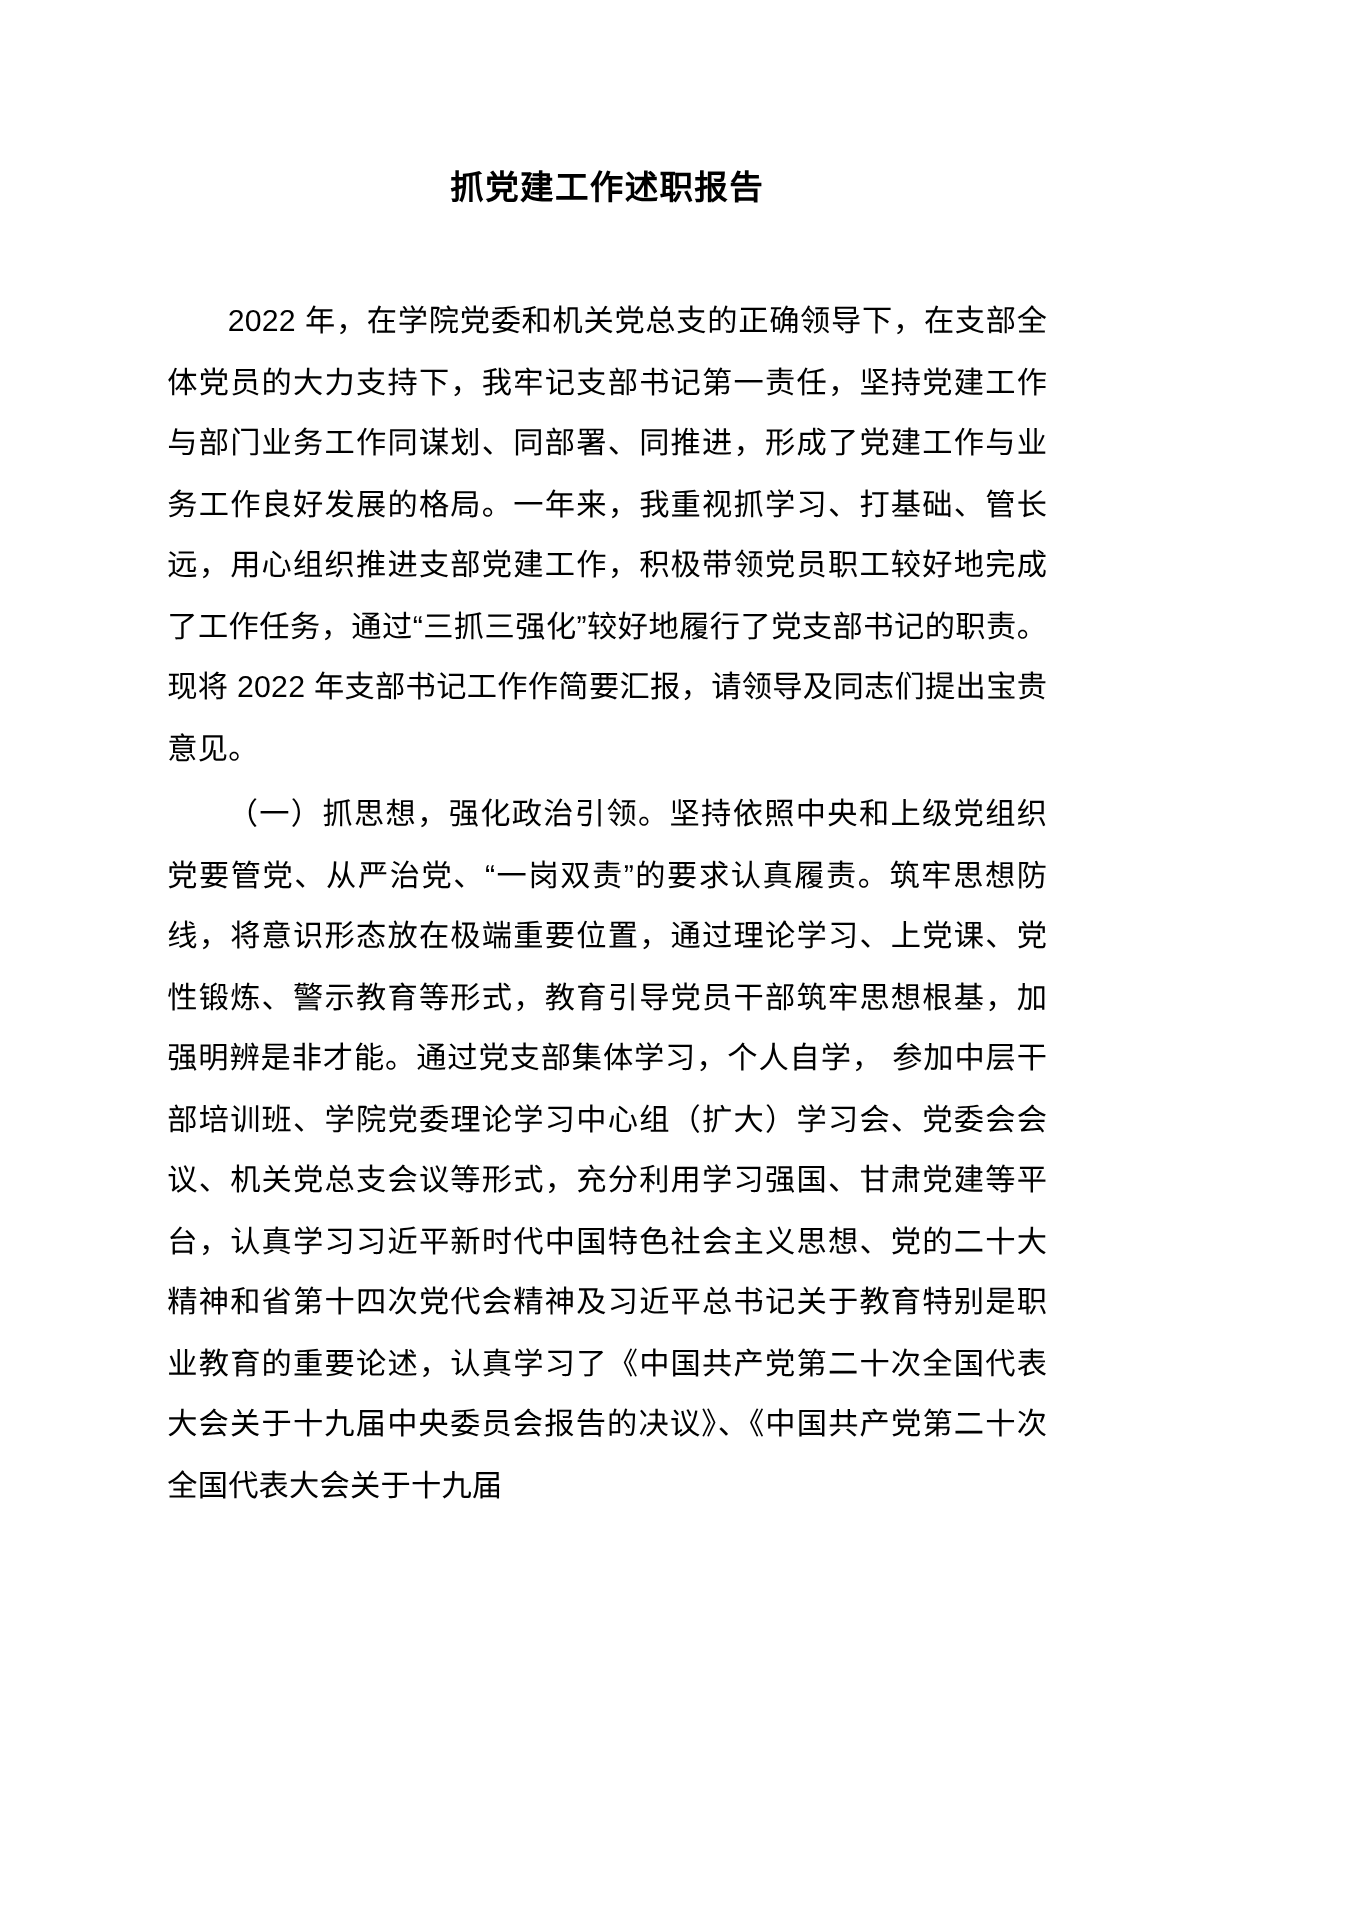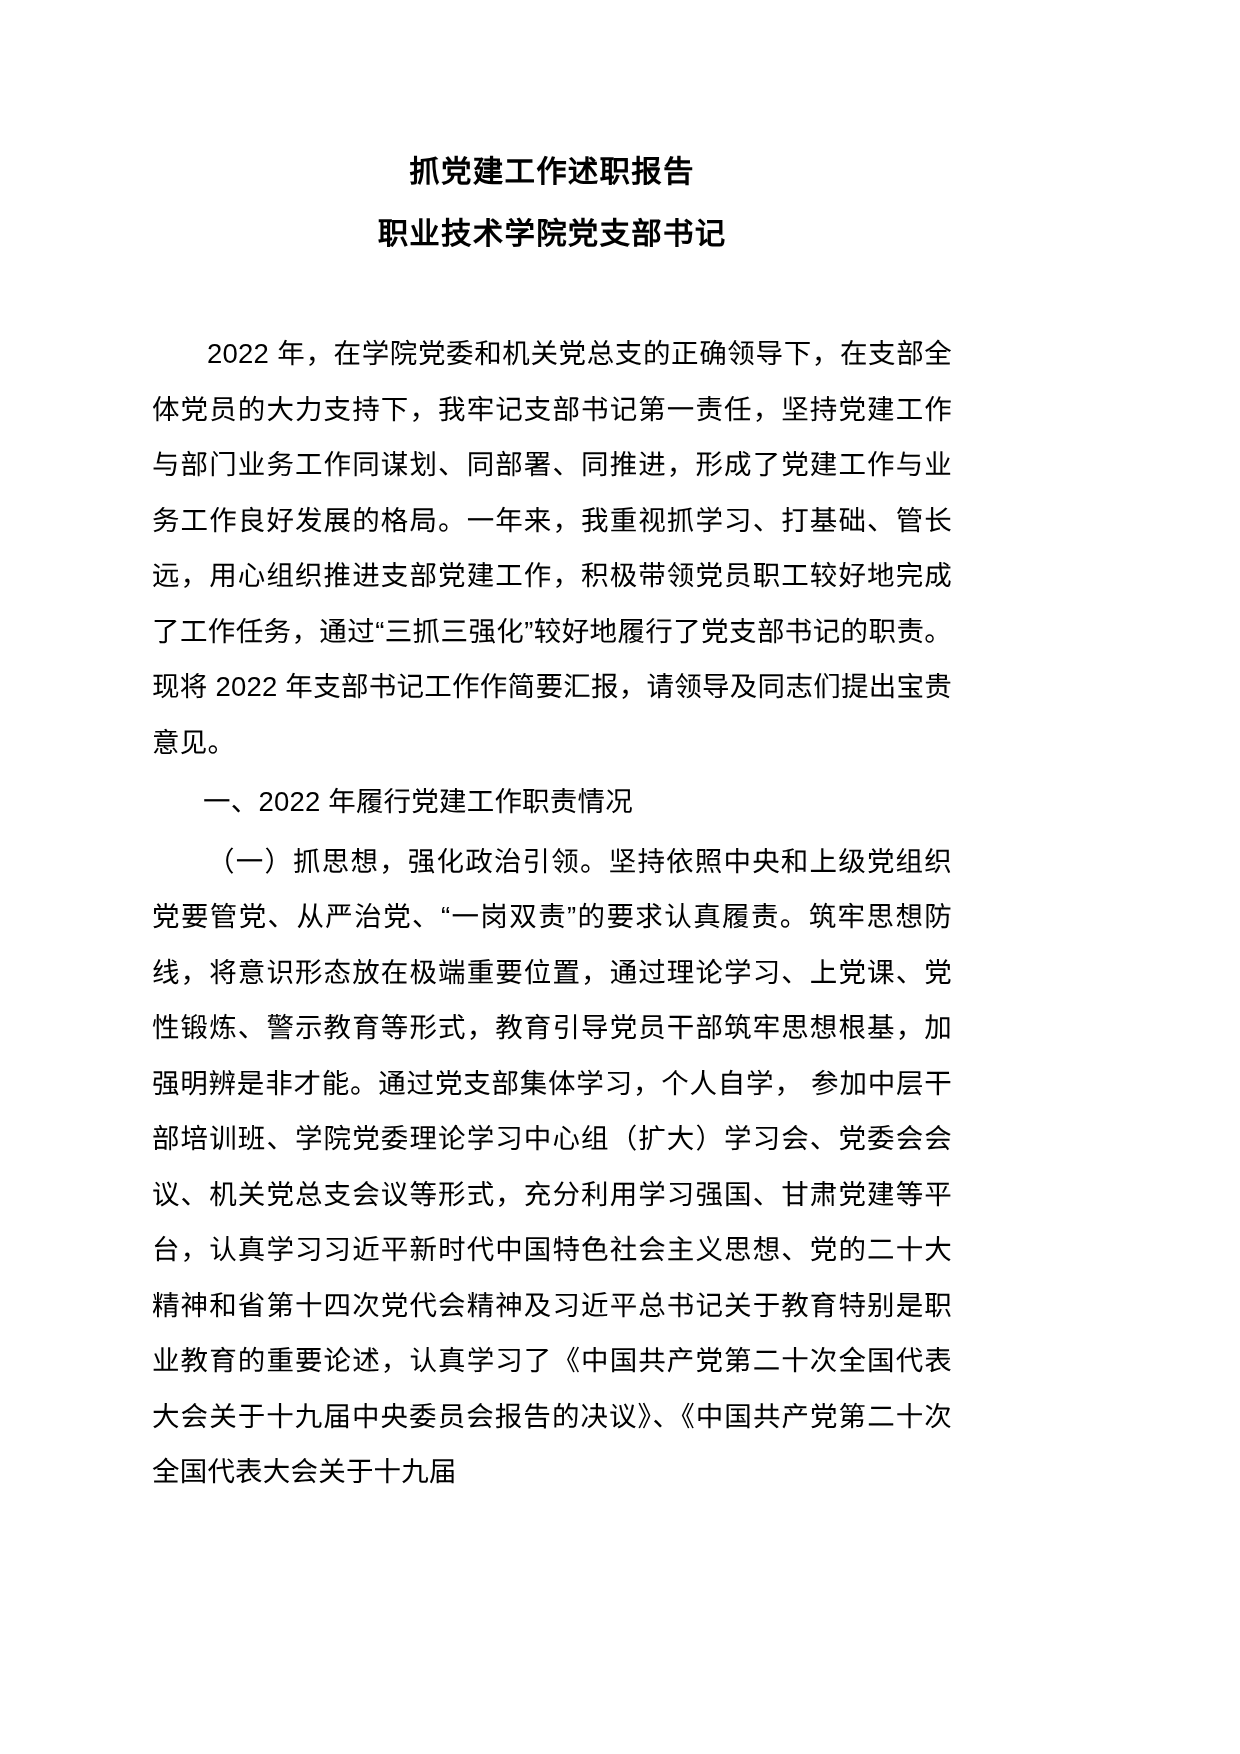--- a/index.html
+++ b/index.html
@@ -67,25 +67,23 @@
   }
 </style>
 </head>
 <body>
 
 <div class="page">
   <div class="content">
 
     <div class="title-block">
       <div class="doc-title-line">抓党建工作述职报告</div>
-      <div class="doc-title-line">职业技术学院党支部书记</div>
     </div>
 
     <div class="body-block">
       <p class="para">2022 年，在学院党委和机关党总支的正确领导下，在支部全体党员的大力支持下，我牢记支部书记第一责任，坚持党建工作与部门业务工作同谋划、同部署、同推进，形成了党建工作与业务工作良好发展的格局。一年来，我重视抓学习、打基础、管长远，用心组织推进支部党建工作，积极带领党员职工较好地完成了工作任务，通过“三抓三强化”较好地履行了党支部书记的职责。现将 2022 年支部书记工作作简要汇报，请领导及同志们提出宝贵意见。</p>
 
-      <p class="heading">一、2022 年履行党建工作职责情况</p>
 
       <p class="para">（一）抓思想，强化政治引领。坚持依照中央和上级党组织党要管党、从严治党、“一岗双责”的要求认真履责。筑牢思想防线，将意识形态放在极端重要位置，通过理论学习、上党课、党性锻炼、警示教育等形式，教育引导党员干部筑牢思想根基，加强明辨是非才能。通过党支部集体学习，个人自学， 参加中层干部培训班、学院党委理论学习中心组（扩大）学习会、党委会会议、机关党总支会议等形式，充分利用学习强国、甘肃党建等平台，认真学习习近平新时代中国特色社会主义思想、党的二十大精神和省第十四次党代会精神及习近平总书记关于教育特别是职业教育的重要论述，认真学习了《中国共产党第二十次全国代表大会关于十九届中央委员会报告的决议》、《中国共产党第二十次全国代表大会关于十九届</p>
     </div>
 
   </div>
 </div>
 
 </body></html>

